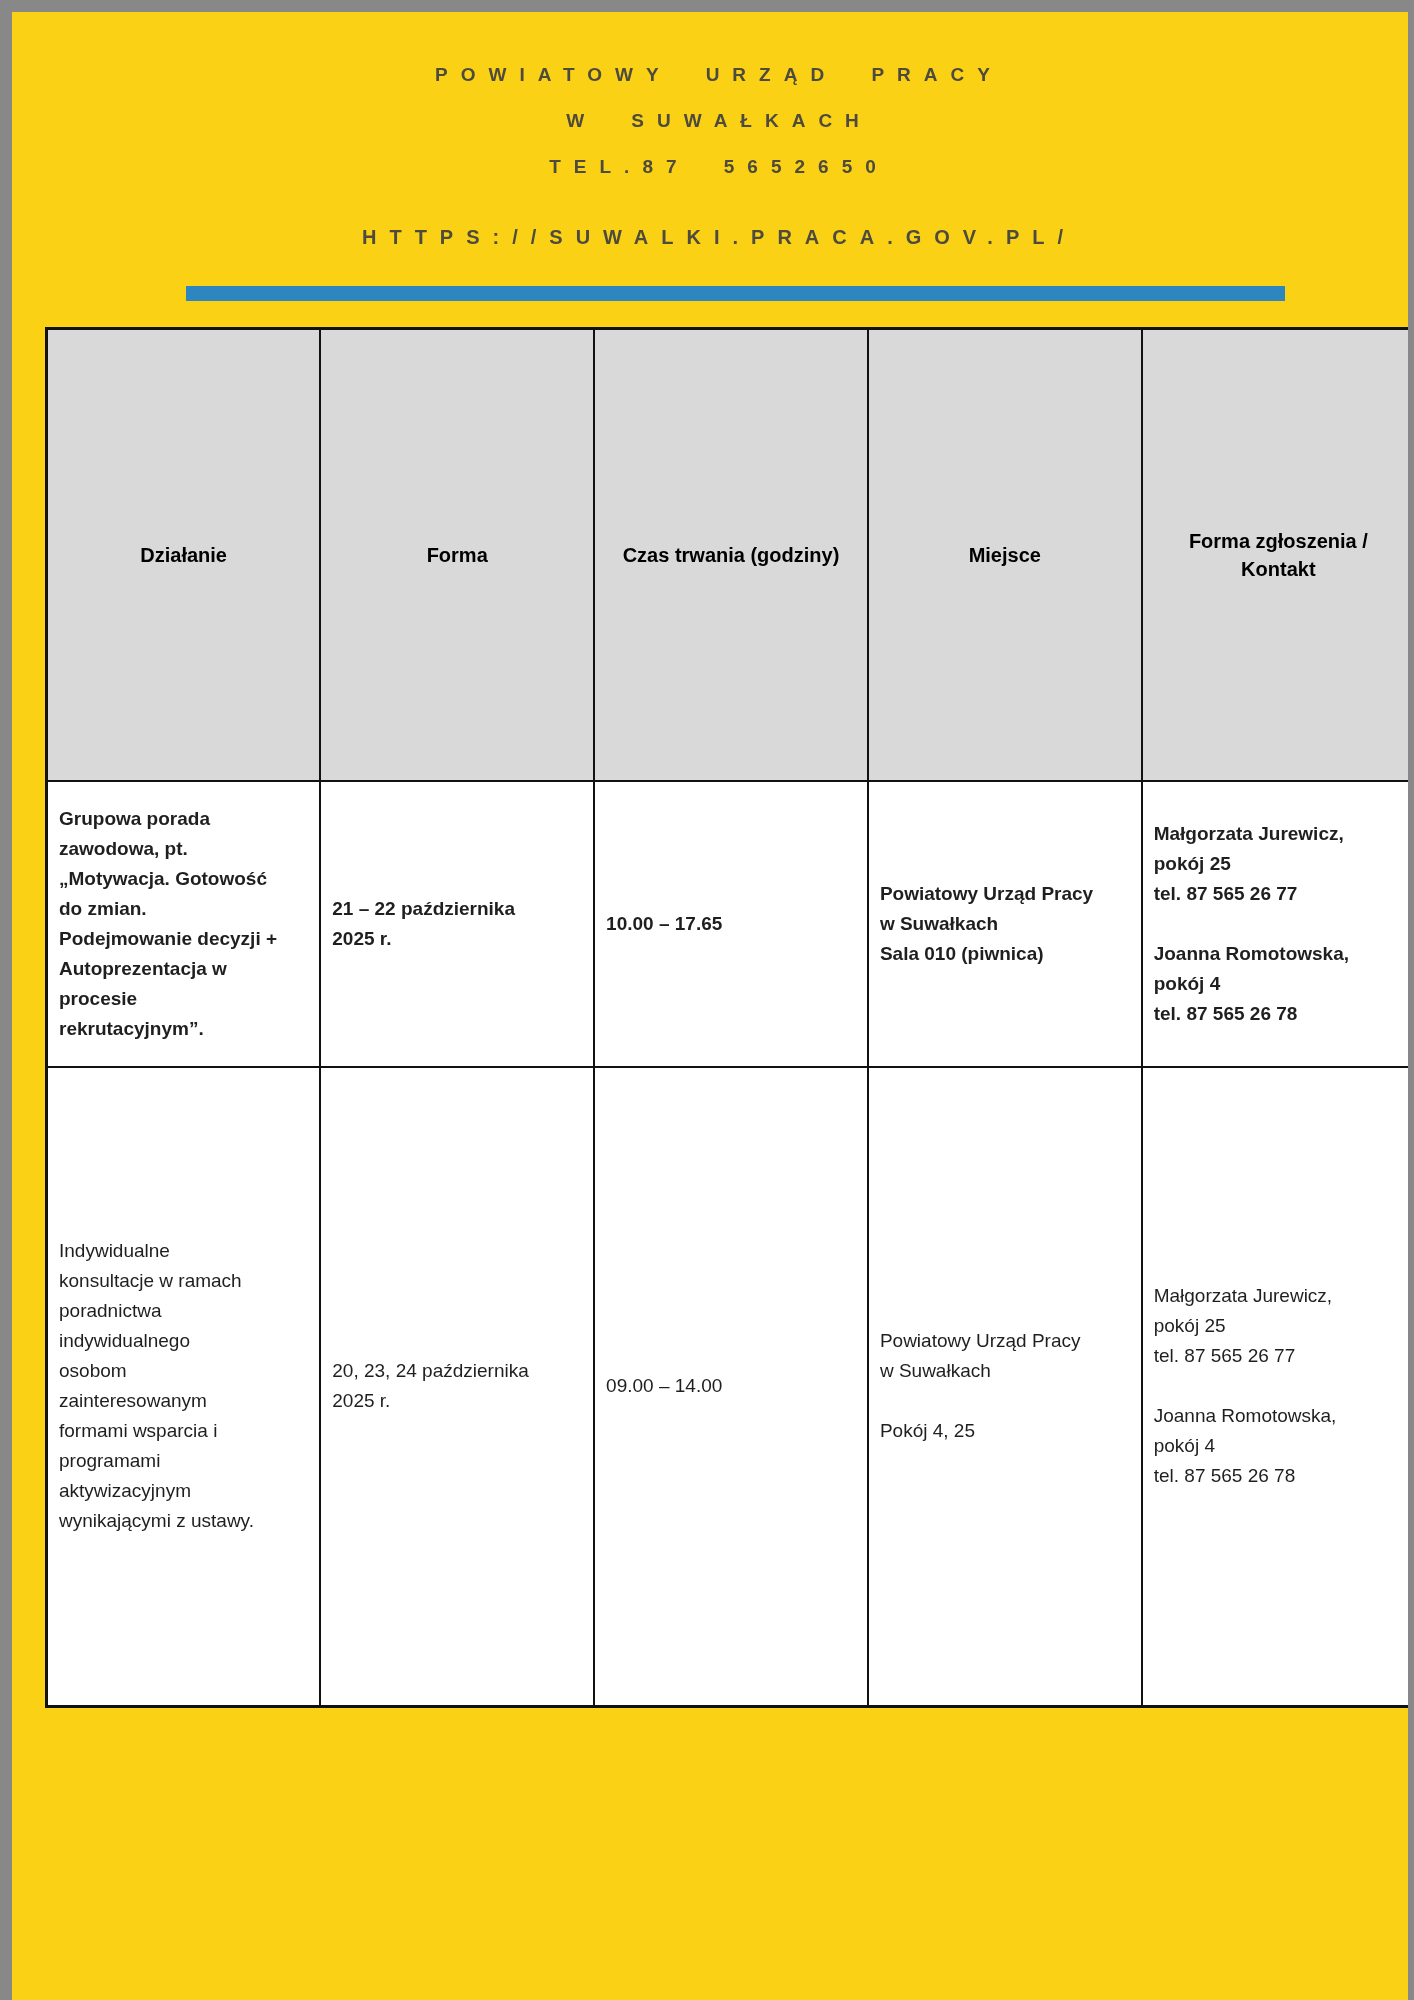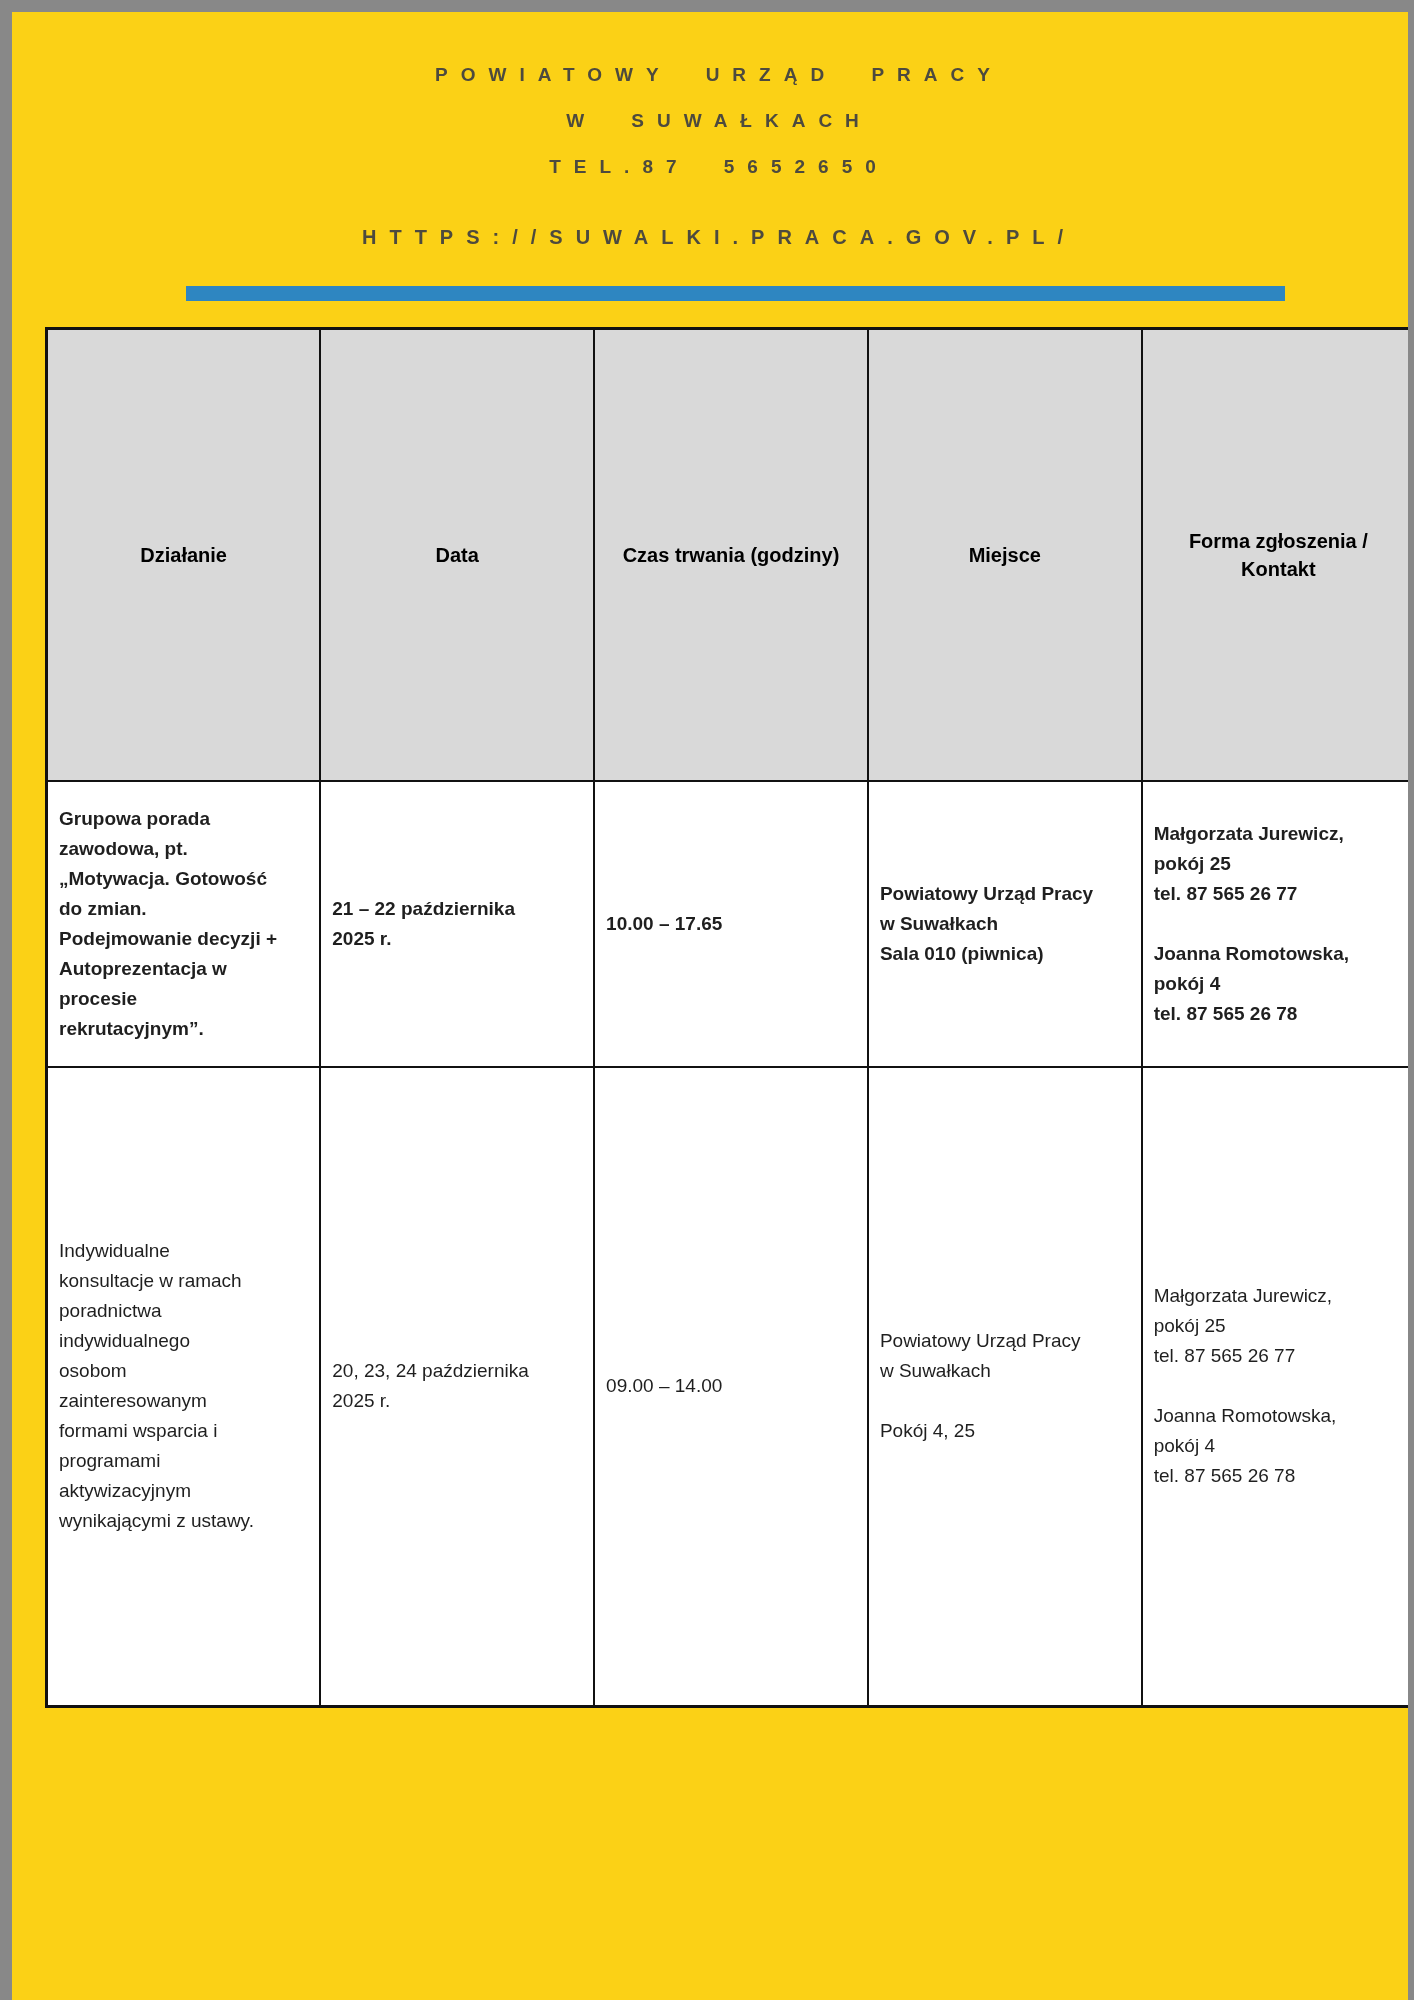--- a/index.html
+++ b/index.html
@@ -109,21 +109,21 @@
     <colgroup>
       <col>
         <col>
         <col>
         <col>
         <col>
     </colgroup>
     <thead>
       <tr class="header-row">
         <th>Działanie</th>
-        <th>Data</th>
+        <th>Forma</th>
         <th>Czas trwania (godziny)</th>
         <th>Miejsce</th>
         <th>Forma zgłoszenia /
 Kontakt</th>
       </tr>
     </thead>
     <tbody>
       <tr class="body-row-1">
         <td>Grupowa porada
 zawodowa, pt.

